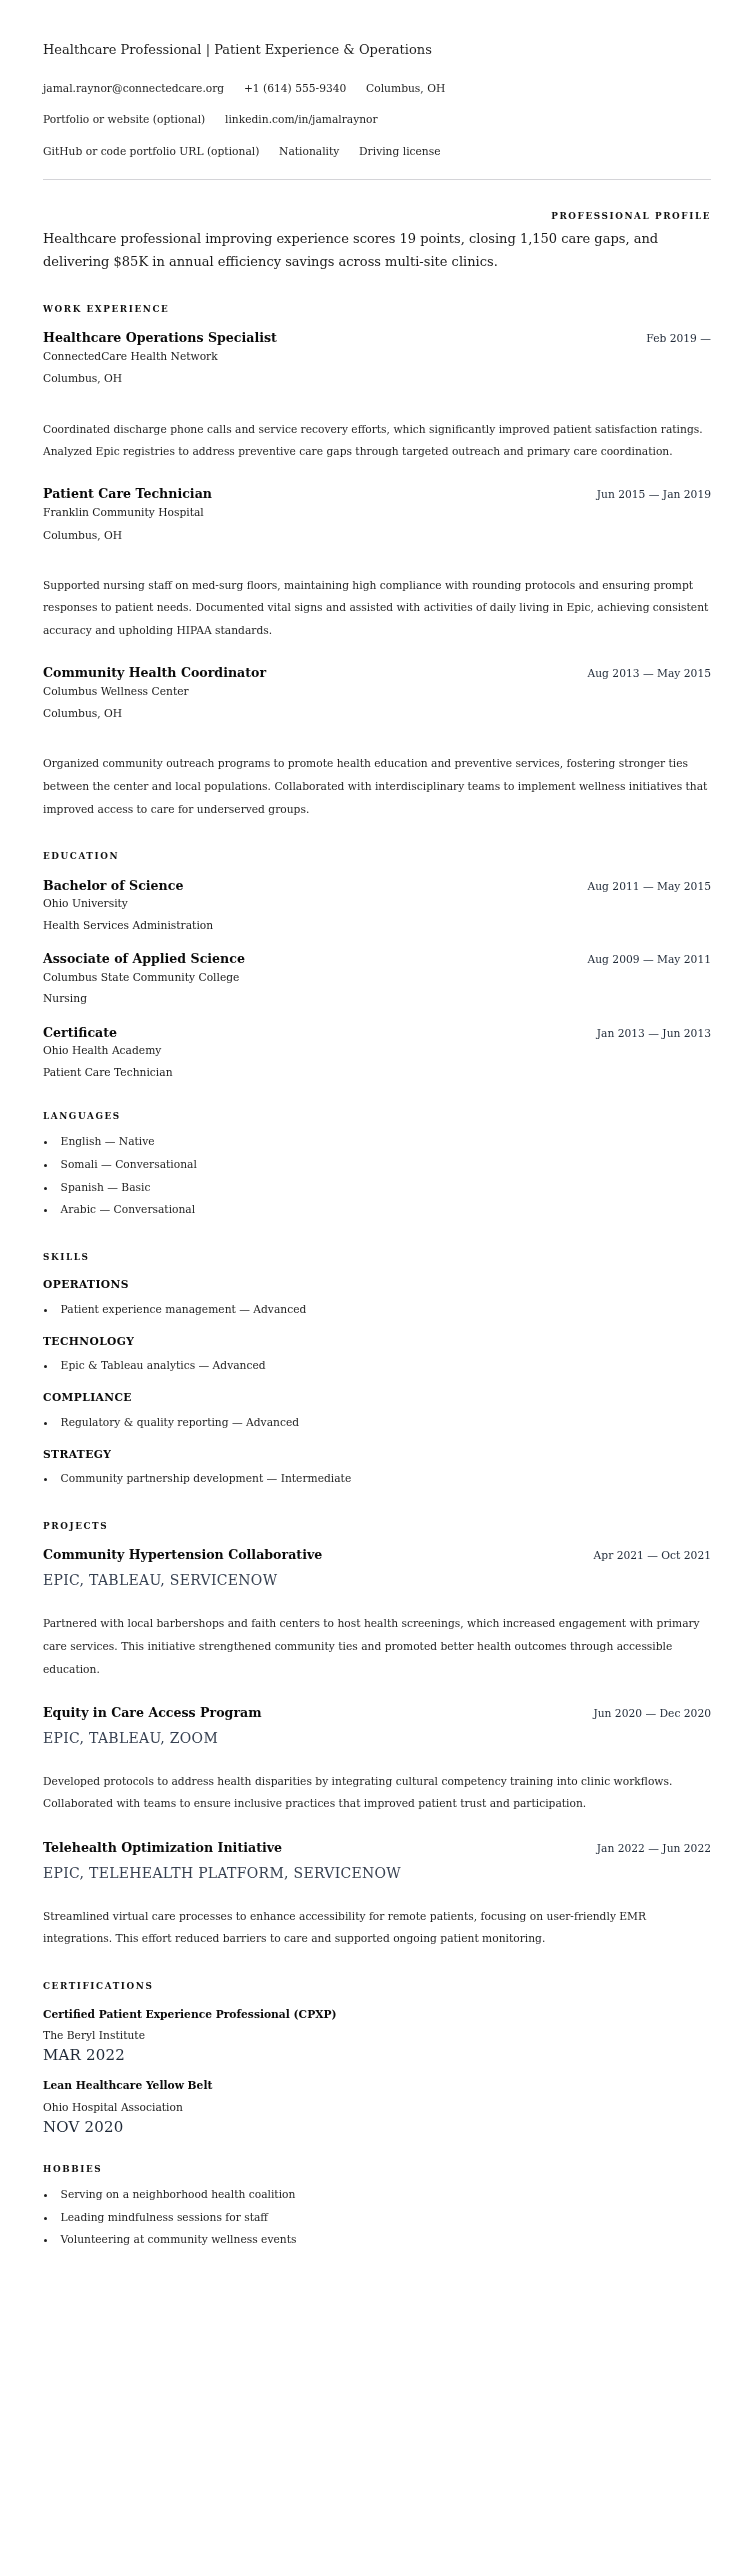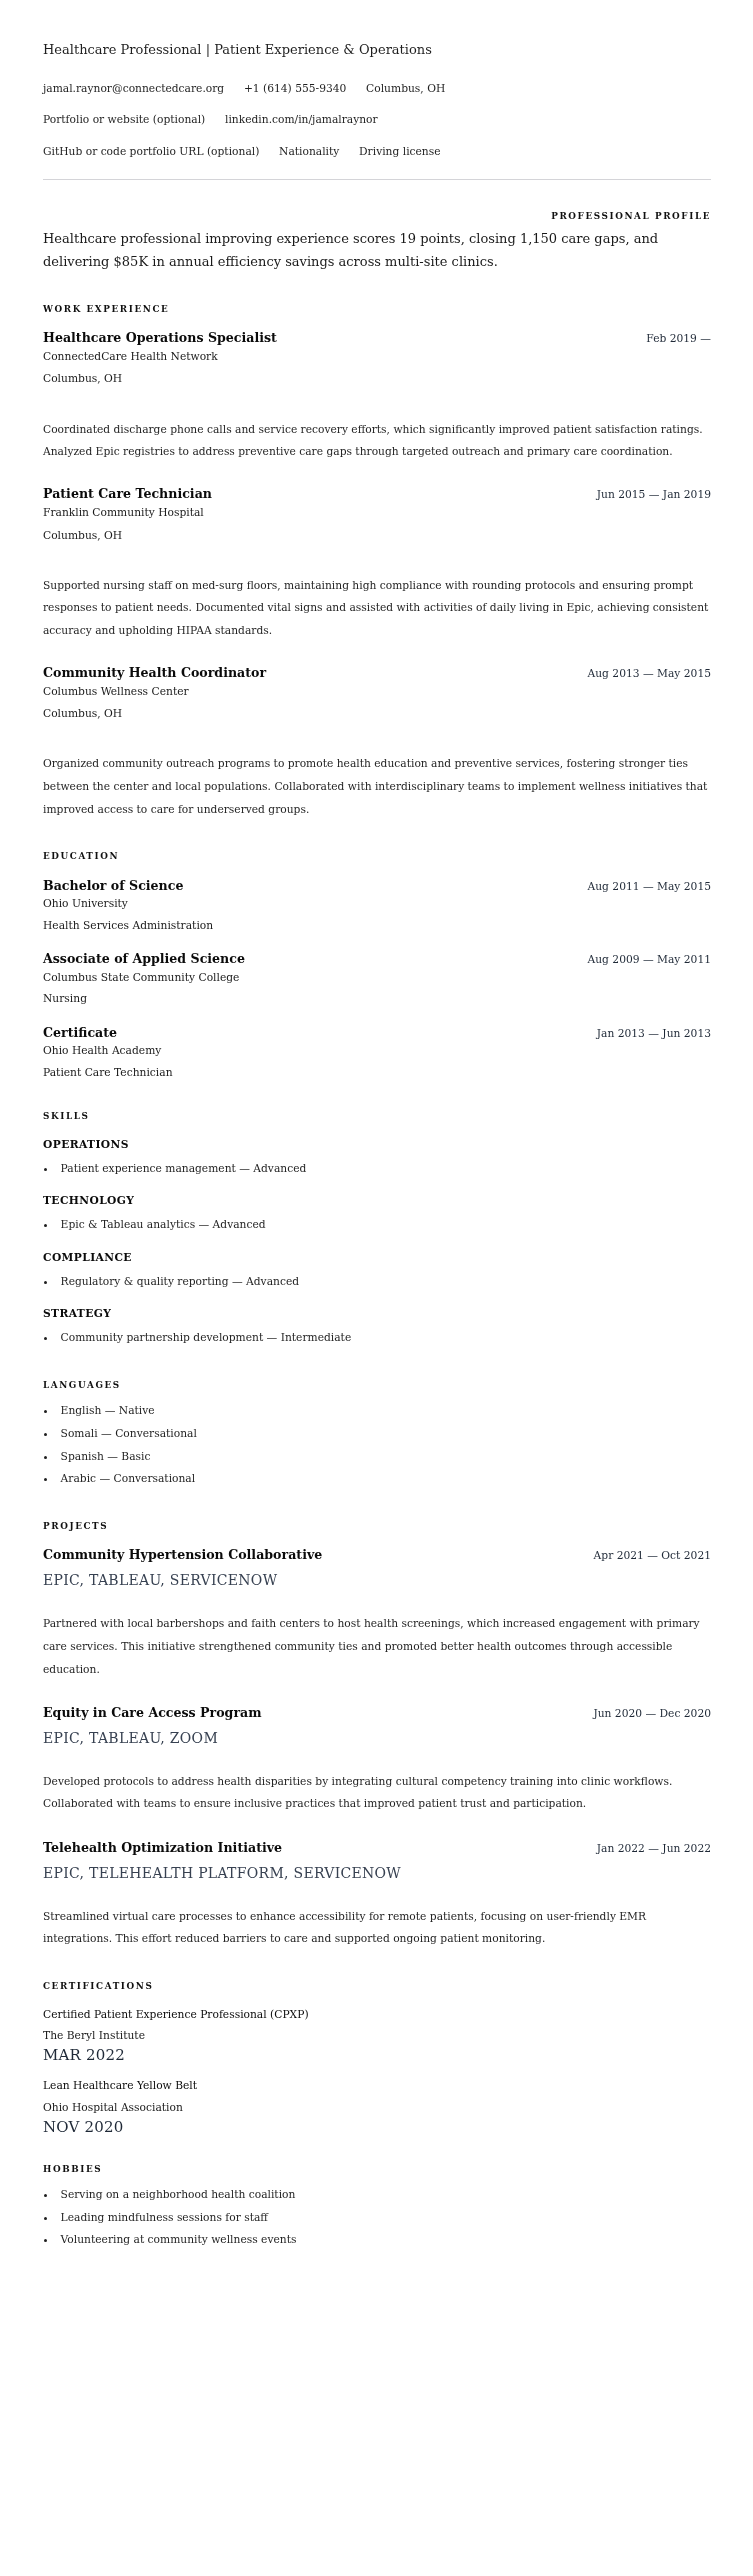--- a/index.html
+++ b/index.html
@@ -49,21 +49,21 @@
     content: ""; position: absolute; left: 0.6px; top: 10px;
     width: 3.1px; height: 3.1px; border-radius: 50%; background: #1f1f1f;
   }
   .skill-group ul.bullets { margin-top: 5px; }
 
   .proj-tags { font-size: 14px; color: #374151; letter-spacing: 0.3px; line-height: 15px; margin-top: 8.8px; }
   .proj .entry-desc { margin-top: 25px; }
   .proj .entry { margin-bottom: 22.6px; }
 
   .cert { margin-bottom: 16.3px; }
-  .cert-title { font-size: 10.7px; font-weight: normal; line-height: 16.3px; color: #0b0b0b; }
+  .cert-title { font-size: 10.7px; font-weight: bold; line-height: 16.3px; color: #0b0b0b; }
   .cert-org { font-size: 10.7px; line-height: 16.3px; color: #1a1a1a; margin-top: 5px; }
   .cert-date { font-size: 15px; line-height: 14px; color: #1f2937; letter-spacing: 0.2px; margin-top: 3.8px; }
 </style>
 </head>
 <body>
 
 <div class="page">
 
   <header>
     <div class="headline">Healthcare Professional | Patient Experience &amp; Operations</div>
@@ -145,62 +145,62 @@
       <div class="entry-loc">Nursing</div>
     </div>
 
     <div class="entry">
       <div class="entry-head">
         <div class="entry-title">Certificate</div>
         <div class="entry-date">Jan 2013 — Jun 2013</div>
       </div>
       <div class="entry-org">Ohio Health Academy</div>
       <div class="entry-loc">Patient Care Technician</div>
-    </div>
-  </section>
-
-  <section class="section skills">
-    <h2 class="section-title">Skills</h2>
-
-    <div class="skill-group">
-      <div class="skill-group-title">OPERATIONS</div>
-      <ul class="bullets">
-          <li>Patient experience management — Advanced</li>
-        </ul>
-    </div>
-    <div class="skill-group">
-      <div class="skill-group-title">TECHNOLOGY</div>
-      <ul class="bullets">
-          <li>Epic &amp; Tableau analytics — Advanced</li>
-        </ul>
-    </div>
-    <div class="skill-group">
-      <div class="skill-group-title">COMPLIANCE</div>
-      <ul class="bullets">
-          <li>Regulatory &amp; quality reporting — Advanced</li>
-        </ul>
-    </div>
-    <div class="skill-group">
-      <div class="skill-group-title">STRATEGY</div>
-      <ul class="bullets">
-          <li>Community partnership development — Intermediate</li>
-        </ul>
     </div>
   </section>
 
   <section class="section langs">
     <h2 class="section-title" style="margin-bottom:8.8px">Languages</h2>
     <ul class="bullets">
       <li>English — Native</li>
       <li>Somali — Conversational</li>
       <li>Spanish — Basic</li>
       <li>Arabic — Conversational</li>
     </ul>
   </section>
 
+  <section class="section skills">
+    <h2 class="section-title">Skills</h2>
+
+    <div class="skill-group">
+      <div class="skill-group-title">OPERATIONS</div>
+      <ul class="bullets">
+          <li>Patient experience management — Advanced</li>
+        </ul>
+    </div>
+    <div class="skill-group">
+      <div class="skill-group-title">TECHNOLOGY</div>
+      <ul class="bullets">
+          <li>Epic &amp; Tableau analytics — Advanced</li>
+        </ul>
+    </div>
+    <div class="skill-group">
+      <div class="skill-group-title">COMPLIANCE</div>
+      <ul class="bullets">
+          <li>Regulatory &amp; quality reporting — Advanced</li>
+        </ul>
+    </div>
+    <div class="skill-group">
+      <div class="skill-group-title">STRATEGY</div>
+      <ul class="bullets">
+          <li>Community partnership development — Intermediate</li>
+        </ul>
+    </div>
+  </section>
+
   <section class="section proj">
     <h2 class="section-title">Projects</h2>
 
     <div class="entry">
       <div class="entry-head">
         <div class="entry-title">Community Hypertension Collaborative</div>
         <div class="entry-date">Apr 2021 — Oct 2021</div>
       </div>
       <div class="proj-tags">EPIC, TABLEAU, SERVICENOW</div>
       <p class="entry-desc">Partnered with local barbershops and faith centers to host health screenings, which increased engagement with primary care services. This initiative strengthened community ties and promoted better health outcomes through accessible education.</p>

